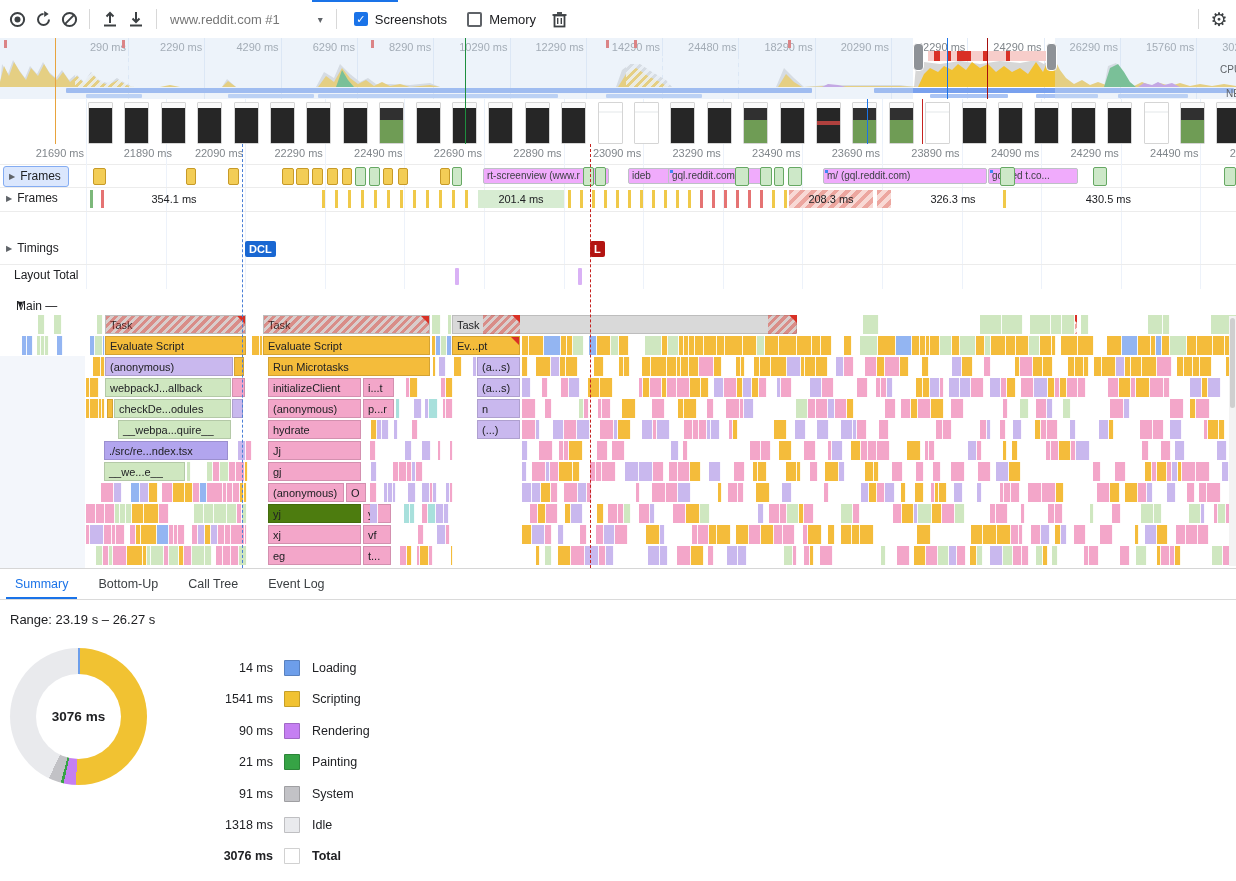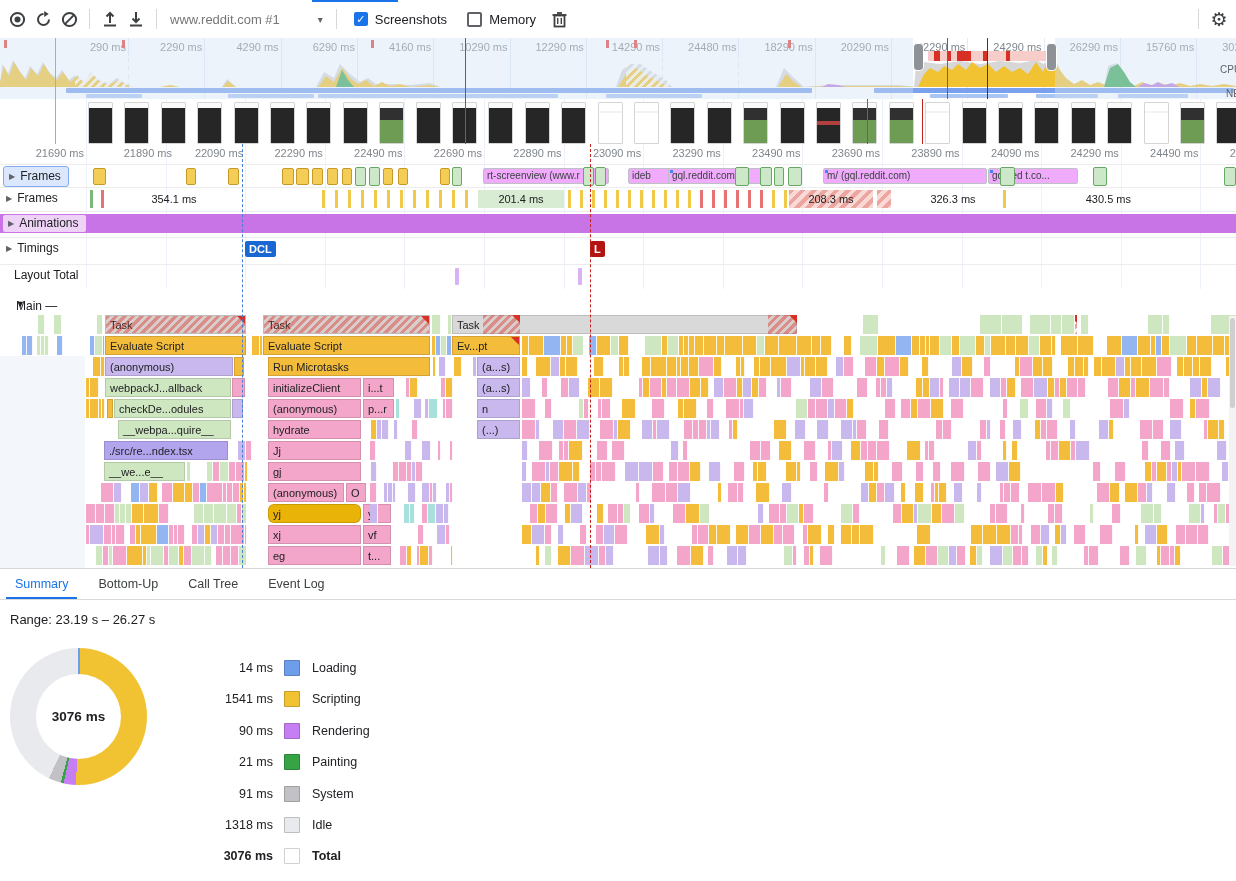--- a/index.html
+++ b/index.html
@@ -165,21 +165,21 @@
   <div class="overview" id="overview">
       <div class="ov-grid" style="left: 128px;"></div>
       <div class="ov-tick-label" style="left: 48px;">290 ms</div>
       <div class="ov-grid" style="left: 204.3px;"></div>
       <div class="ov-tick-label" style="left: 124.3px;">2290 ms</div>
       <div class="ov-grid" style="left: 280.6px;"></div>
       <div class="ov-tick-label" style="left: 200.6px;">4290 ms</div>
       <div class="ov-grid" style="left: 356.9px;"></div>
       <div class="ov-tick-label" style="left: 276.9px;">6290 ms</div>
       <div class="ov-grid" style="left: 433.2px;"></div>
-      <div class="ov-tick-label" style="left: 353.2px;">4160 ms</div>
+      <div class="ov-tick-label" style="left: 353.2px;">8290 ms</div>
       <div class="ov-grid" style="left: 509.5px;"></div>
       <div class="ov-tick-label" style="left: 429.5px;">10290 ms</div>
       <div class="ov-grid" style="left: 585.8px;"></div>
       <div class="ov-tick-label" style="left: 505.8px;">12290 ms</div>
       <div class="ov-grid" style="left: 662.1px;"></div>
       <div class="ov-tick-label" style="left: 582.1px;">14290 ms</div>
       <div class="ov-grid" style="left: 738.4px;"></div>
       <div class="ov-tick-label" style="left: 658.4px;">24480 ms</div>
       <div class="ov-grid" style="left: 814.7px;"></div>
       <div class="ov-tick-label" style="left: 734.7px;">18290 ms</div>
@@ -397,24 +397,20 @@
       <div class="ftick" style="left: 101px; background: rgb(229, 115, 115);"></div>
       <div class="ftick" style="left: 1003px; background: rgb(240, 201, 73);"></div>
       <div class="fmeas " style="left: 133px; width: 82px;">354.1 ms</div>
       <div class="fmeas good" style="left: 478px; width: 86px;">201.4 ms</div>
       <div class="fmeas dropped" style="left: 789px; width: 84px;">208.3 ms</div>
       <div class="fmeas dropped" style="left: 877px; width: 14px;"></div>
       <div class="fmeas " style="left: 912px; width: 82px;">326.3 ms</div>
       <div class="fmeas " style="left: 1047px; width: 84px; text-align: right;">430.5 ms</div>
     </div>
 
-  <div class="track" id="track-animations" style="top:211px;height:26px;">
-    <div class="anim-bar"></div>
-    <div class="anim-chip"><span class="disc">▶</span><span>Animations</span></div>
-  </div>
 
   <div class="track" id="track-timings" style="top:237px;height:27px;">
     <div class="track-label"><span class="disc">▶</span><span>Timings</span></div>
   <div class="tmark" style="left: 245px; background: rgb(25, 103, 210);">DCL</div>
       <div class="tmark" style="left: 590px; background: rgb(179, 20, 18);">L</div>
     </div>
 
   <div class="track" id="track-layoutshifts" style="top:264px;height:25px;">
     <div class="track-label" style="left:14px"><span>Layout Total</span></div>
   <div class="lstick" style="left: 455px;"></div>
@@ -447,21 +443,21 @@
       <div class="fbar" style="left: 268px; top: 43px; width: 162px; background: rgb(244, 188, 59);">Run Microtasks</div>
       <div class="fbar" style="left: 268px; top: 64px; width: 93px; background: rgb(243, 166, 201);">initializeClient</div>
       <div class="fbar" style="left: 363px; top: 64px; width: 31px; background: rgb(243, 166, 201);">i...t</div>
       <div class="fbar" style="left: 268px; top: 85px; width: 93px; background: rgb(243, 166, 201);">(anonymous)</div>
       <div class="fbar" style="left: 363px; top: 85px; width: 31px; background: rgb(243, 166, 201);">p...r</div>
       <div class="fbar" style="left: 268px; top: 106px; width: 93px; background: rgb(243, 166, 201);">hydrate</div>
       <div class="fbar" style="left: 268px; top: 127px; width: 93px; background: rgb(243, 166, 201);">Jj</div>
       <div class="fbar" style="left: 268px; top: 148px; width: 93px; background: rgb(243, 166, 201);">gj</div>
       <div class="fbar" style="left: 268px; top: 169px; width: 76px; background: rgb(243, 166, 201);">(anonymous)</div>
       <div class="fbar" style="left: 346px; top: 169px; width: 20px; background: rgb(243, 166, 201);">O</div>
-      <div class="fbar" style="left: 268px; top: 190px; width: 93px; background: #eab308; border-radius: 6px;">yj</div>
+      <div class="fbar" style="left: 268px; top: 190px; width: 93px; background: #4d7c0f;">yj</div>
       <div class="fbar" style="left: 363px; top: 190px; width: 28px; background: rgb(243, 166, 201);">yf</div>
       <div class="fbar" style="left: 268px; top: 211px; width: 93px; background: rgb(243, 166, 201);">xj</div>
       <div class="fbar" style="left: 363px; top: 211px; width: 28px; background: rgb(243, 166, 201);">vf</div>
       <div class="fbar" style="left: 268px; top: 232px; width: 93px; background: rgb(243, 166, 201);">eg</div>
       <div class="fbar" style="left: 363px; top: 232px; width: 28px; background: rgb(243, 166, 201);">t...</div>
       <div class="fbar" style="left: 452px; top: 1px; width: 345px; background: rgb(217, 217, 217);">Task</div>
       <div class="fbar" style="left: 452px; top: 22px; width: 68px; background: rgb(244, 188, 59);">Ev...pt<div class="tri" style="right: 0px; top: 0px;"></div></div>
       <div class="fbar" style="left: 477px; top: 43px; width: 43px; background: rgb(201, 184, 238);">(a...s)</div>
       <div class="fbar" style="left: 477px; top: 64px; width: 43px; background: rgb(201, 184, 238);">(a...s)</div>
       <div class="fbar" style="left: 477px; top: 85px; width: 43px; background: rgb(201, 184, 238);">n</div>

